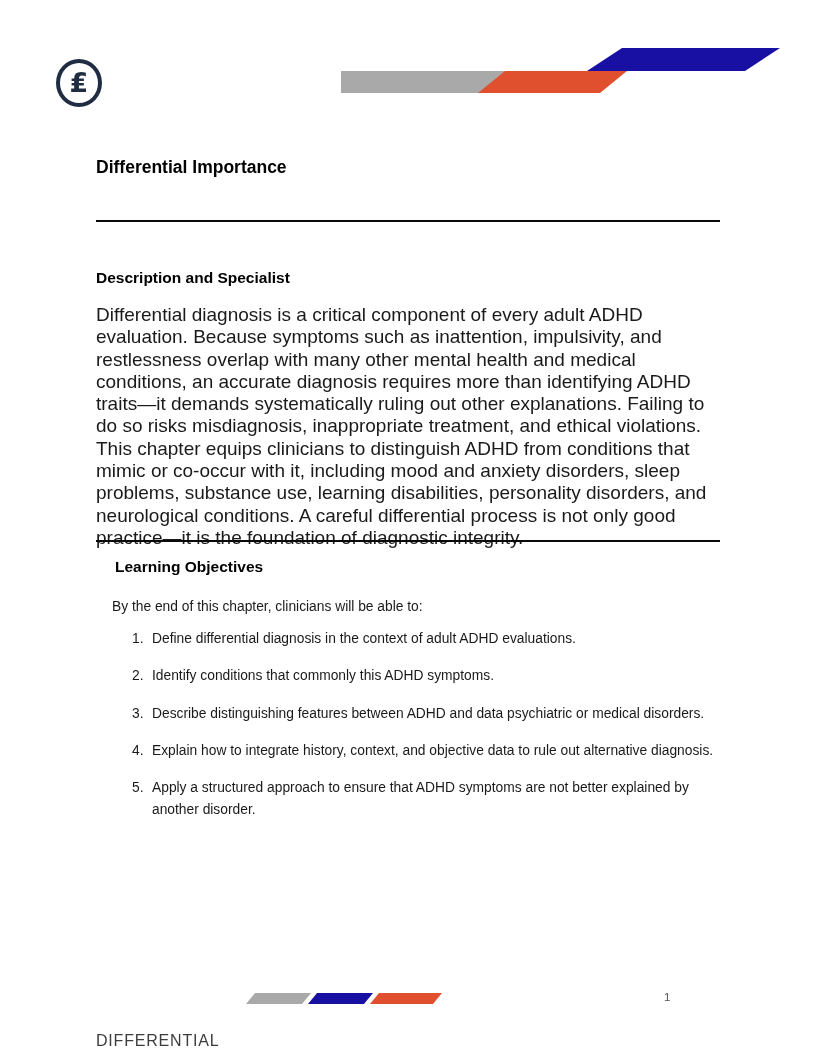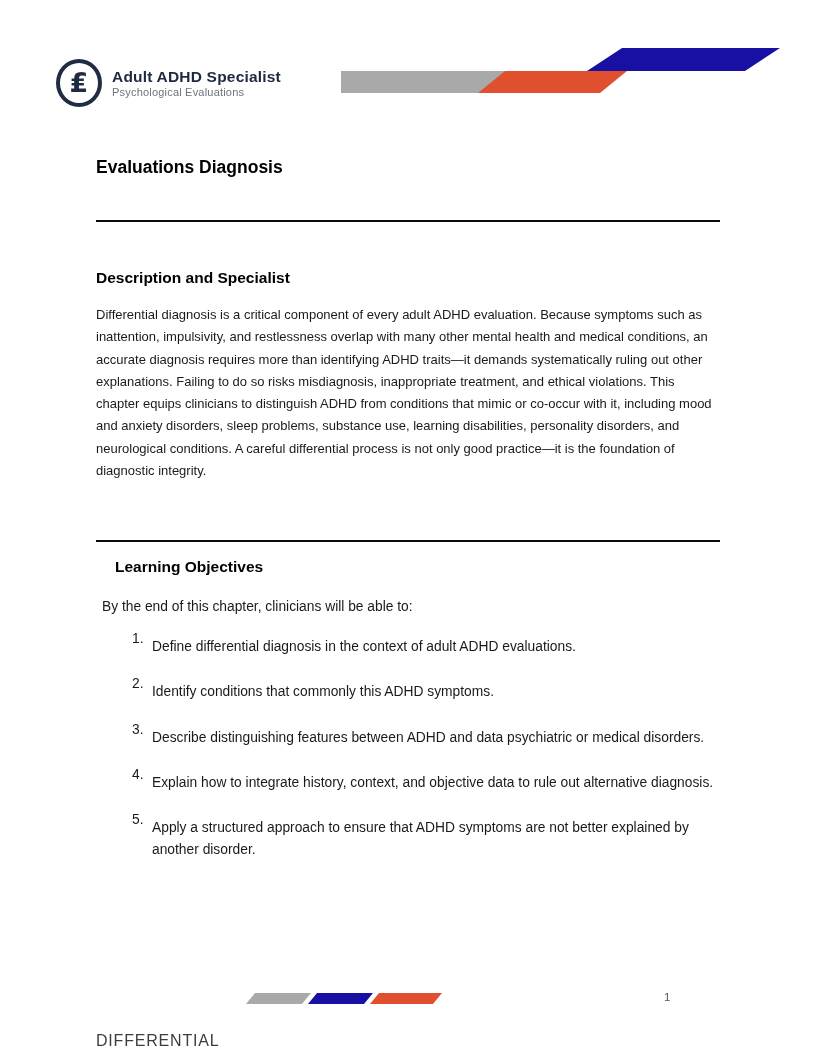--- a/index.html
+++ b/index.html
@@ -56,30 +56,30 @@
   .rule-1 { top: 220px; }
   .rule-2 { top: 540px; }
   .section-heading {
     position: absolute; left: 0;
     font-size: 15.5px; font-weight: bold; color: #000;
   }
   .heading-description { top: 269px; }
   .heading-objectives { top: 558px; margin-left: 19px; }
   .body-paragraph {
     position: absolute; left: 0; top: 304px; width: 624px;
-    font-size: 13px; line-height: 22.3px; color: #1a1a1a;
+    font-size: 19px; line-height: 22.3px; color: #1a1a1a;
   }
   .objectives-intro {
-    position: absolute; left: 6px; top: 596px; width: 624px;
+    position: absolute; left: 16px; top: 596px; width: 624px;
     font-size: 13.8px; line-height: 22px;
   }
   .objectives-list { position: absolute; left: 0; top: 628px; width: 624px; }
   .objective-item { display: flex; margin-bottom: 15px; font-size: 13.8px; line-height: 22.3px; }
   .objective-num { width: 20px; margin-left: 36px; flex: none; }
-  .objective-text { flex: 1; max-width: 568px; margin-top: 8px; }
+  .objective-text { flex: 1; max-width: 568px; }
 
   
   .footer-label {
     position: absolute; left: 96px; top: 1032px;
     font-size: 16px; letter-spacing: 0.8px; color: #3d3d3d;
   }
   .bar-gray-footer {
     left: 246px; top: 993px; width: 65px; height: 11px; background: #a9a9a9;
     clip-path: polygon(9px 0, 100% 0, calc(100% - 9px) 100%, 0 100%);
   }
@@ -98,31 +98,27 @@
 </style>
 </head>
 <body>
 
 <div class="page">
 
   <div class="logo">
     <div class="logo-badge">
       <span>₤</span>
     </div>
-    <div class="logo-text">
-      <div class="logo-title">Adult ADHD Specialist</div>
-      <div class="logo-subtitle">Psychological Evaluations</div>
-    </div>
   </div>
   <div class="bar bar-gray-header"></div>
   <div class="bar bar-orange-header"></div>
   <div class="bar bar-blue-header"></div>
 
   <div class="content">
-    <div class="doc-title">Evaluations Diagnosis</div>
+    <div class="doc-title">Differential Importance</div>
     <div class="rule rule-1"></div>
 
     <div class="section-heading heading-description">Description and Specialist</div>
     <div class="body-paragraph">Differential diagnosis is a critical component of every adult ADHD evaluation. Because symptoms such as inattention, impulsivity, and restlessness overlap with many other mental health and medical conditions, an accurate diagnosis requires more than identifying ADHD traits—it demands systematically ruling out other explanations. Failing to do so risks misdiagnosis, inappropriate treatment, and ethical violations. This chapter equips clinicians to distinguish ADHD from conditions that mimic or co-occur with it, including mood and anxiety disorders, sleep problems, substance use, learning disabilities, personality disorders, and neurological conditions. A careful differential process is not only good practice—it is the foundation of diagnostic integrity.</div>
 
     <div class="rule rule-2"></div>
 
     <div class="section-heading heading-objectives">Learning Objectives</div>
     <div class="objectives-intro">By the end of this chapter, clinicians will be able to:</div>
 

